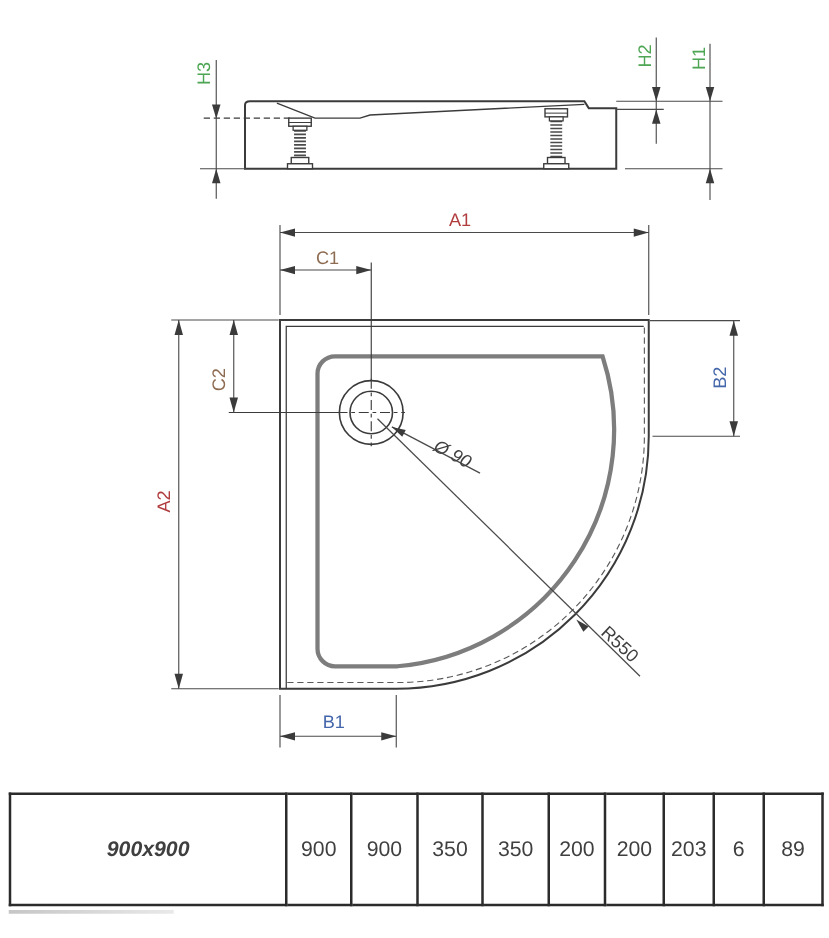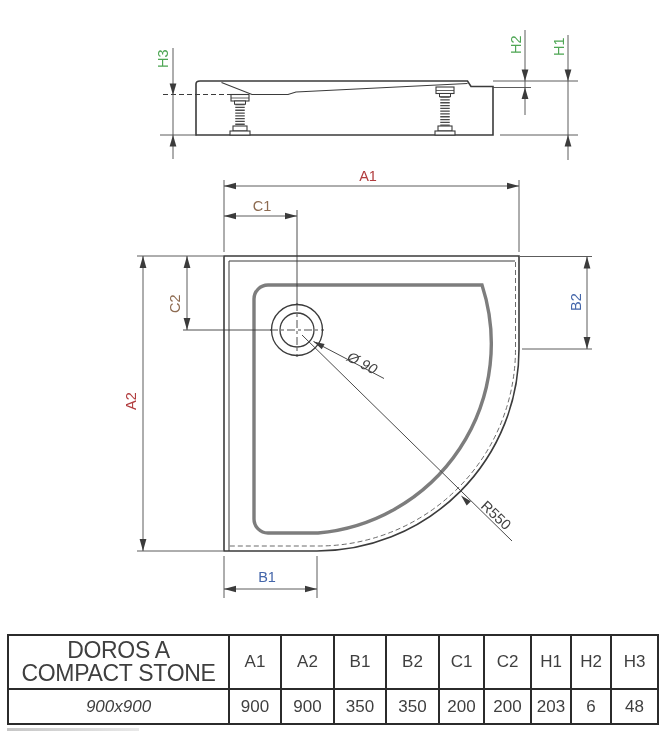--- a/index.html
+++ b/index.html
@@ -16,21 +16,21 @@
   
   #spec-table{position:absolute;left:7px;top:634px;width:650px;height:91px;
               border-collapse:collapse;table-layout:fixed;background:#fff;}
   #spec-table td{border:2px solid #2b2b2b;text-align:center;vertical-align:middle;
                  padding:0;color:#3f3f3f;overflow:hidden;}
   #spec-table tr.hdr-row td{height:51px;}
   #spec-table tr.val-row td{height:32px;font-size:17px;}
   .product-cell{line-height:1.02;font-size:23px;color:#3c3c3c;letter-spacing:-0.3px;}
   .hdr-lab{font-size:17px;}
   .c-a{color:#b13c3e;} .c-b{color:#4466aa;} .c-c{color:#8d6b51;} .c-h{color:#4ea654;}
-  .size-cell{font-style:italic;font-weight:normal;font-size:16px;color:#262626;}
+  .size-cell{font-style:italic;font-weight:bold;font-size:16px;color:#262626;}
   #table-shadow{position:absolute;left:7px;top:728px;width:132px;height:3px;
                 background:linear-gradient(to right,#c6c6c6,#e9e9e9);}
 </style>
 </head>
 <body>
 
 <div id="stage">
 
 <svg width="663" height="620" viewBox="0 0 663 620">
 
@@ -183,45 +183,30 @@
         <col style="width:53px">
     <col style="width:52px">
         <col style="width:53px">
         <col style="width:45px">
     <col style="width:47px">
         <col style="width:40px">
         <col style="width:40px">
         <col style="width:47px">
   </colgroup>
   <tbody>
-        <tr class="hdr-row">
-    <td class="product-cell">
-      <div>DOROS A</div>
-      <div>COMPACT STONE</div>
-    </td>
-    <td class="hdr-lab c-a">A1</td>
-    <td class="hdr-lab c-a">A2</td>
-    <td class="hdr-lab c-b">B1</td>
-    <td class="hdr-lab c-b">B2</td>
-    <td class="hdr-lab c-c">C1</td>
-    <td class="hdr-lab c-c">C2</td>
-    <td class="hdr-lab c-h">H1</td>
-    <td class="hdr-lab c-h">H2</td>
-    <td class="hdr-lab c-h">H3</td>
-  </tr>
   <tr class="val-row">
     <td class="size-cell">900x900</td>
     <td>900</td>
     <td>900</td>
     <td>350</td>
     <td>350</td>
     <td>200</td>
     <td>200</td>
     <td>203</td>
     <td>6</td>
-    <td>48</td>
+    <td>89</td>
   </tr>
 </tbody>
     </table>
 
 <div id="table-shadow"></div>
 
 </div>
 
 </body></html>

